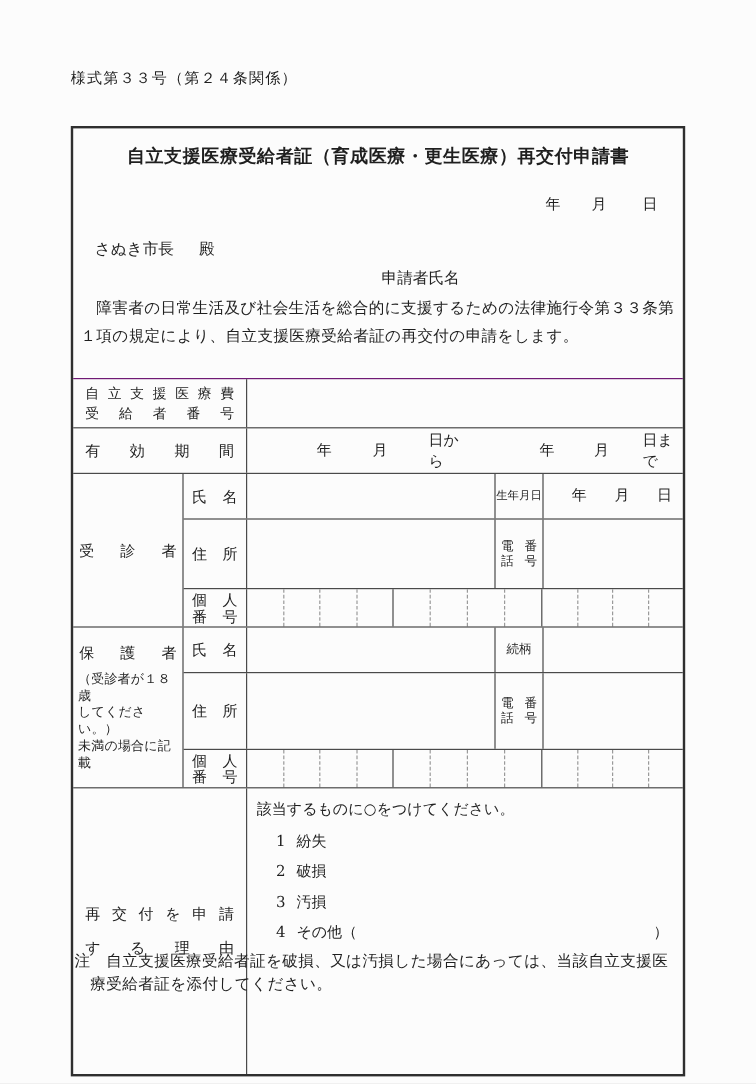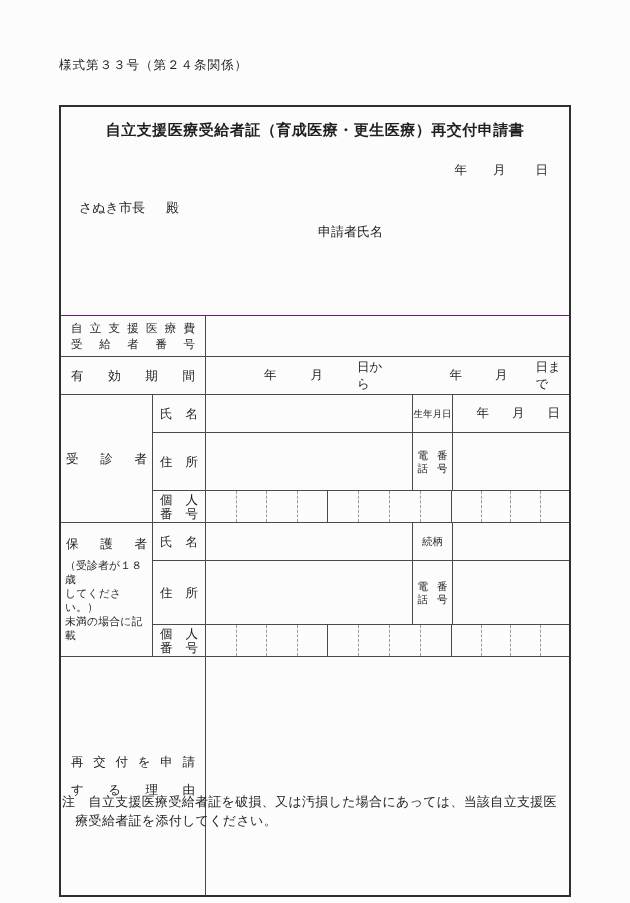--- a/index.html
+++ b/index.html
@@ -81,20 +81,24 @@
       <span class="d">日</span>
     </div>
 
     <div class="addressee">
       <span>さぬき市長</span>
       <span>殿</span>
     </div>
 
     <div class="applicant">申請者氏名</div>
 
+    <div class="body-text">
+      <div>　障害者の日常生活及び社会生活を総合的に支援するための法律施行令第３３条第</div>
+      <div>１項の規定により、自立支援医療受給者証の再交付の申請をします。</div>
+    </div>
 
     <div class="ftable">
 
       <div class="trow" style="height:40px;">
         <div class="lab-full" style="font-size:11.5px;">
           <div class="jline">自立支援医療費</div>
           <div class="jline">受給者番号</div>
         </div>
         <div style="flex:1;"></div>
       </div>
@@ -231,20 +235,40 @@
             </div>
           </div>
         </div>
       </div>
 
       <div class="trow" style="flex:1;">
         <div class="lab-full">
           <div class="jline" style="margin-bottom:12px;">再交付を申請</div>
           <div class="jline">する理由</div>
         </div>
+        <div class="reason-cell">
+          <div>該当するものに○をつけてください。</div>
+          <div class="reason-item">
+            <span class="reason-no">1</span>
+            <span>紛失</span>
+          </div>
+          <div class="reason-item">
+            <span class="reason-no">2</span>
+            <span>破損</span>
+          </div>
+          <div class="reason-item">
+            <span class="reason-no">3</span>
+            <span>汚損</span>
+          </div>
+          <div class="reason-item">
+            <span class="reason-no">4</span>
+            <span>その他（</span>
+            <span class="reason-close">）</span>
+          </div>
+        </div>
       </div>
 
     </div>
   </div>
 
   <div class="footer-note">
     <div>注　自立支援医療受給者証を破損、又は汚損した場合にあっては、当該自立支援医</div>
     <div>　療受給者証を添付してください。</div>
   </div>
 

